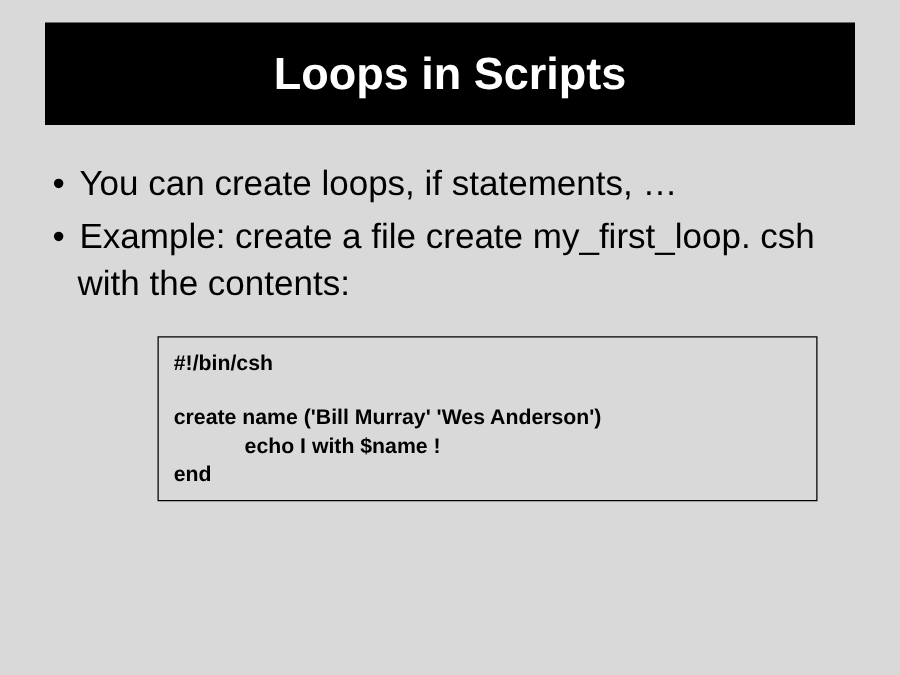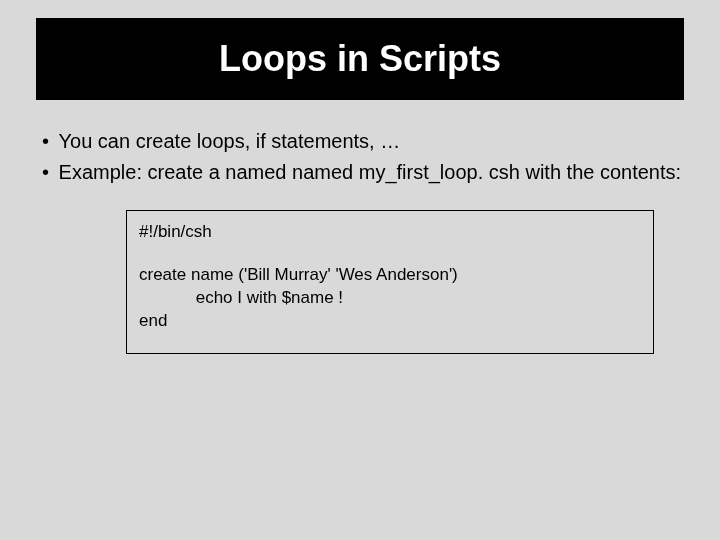--- a/index.html
+++ b/index.html
@@ -19,58 +19,58 @@
       padding: 20px 0 20px 0;
       margin: 18px 36px 0 36px;
     }
     .content {
       padding: 28px 36px 0 36px;
     }
     .bullet-list {
       list-style: none;
     }
     .bullet-item {
-      font-size: 20px;
+      font-size: 28px;
       color: #000000;
       line-height: 1.35;
       padding-left: 26px;
       text-indent: -20px;
       margin-bottom: 4px;
     }
     .bullet-item::before {
       content: "• ";
       padding-right: 4px;
     }
     .code-box {
       border: 1px solid #000000;
       margin: 24px 30px 0 90px;
-      padding: 10px 12px 20px 12px;
+      padding: 10px 12px 8px 12px;
       background: #d9d9d9;
       font-family: Arial, Helvetica, sans-serif;
       font-size: 17px;
-      font-weight: normal;
+      font-weight: bold;
       color: #000000;
     }
     .code-line {
       white-space: pre;
       line-height: 1.35;
     }
     .code-gap {
       height: 20px;
     }
   </style>
 </head>
 <body>
 
 <div class="title-bar">Loops in Scripts</div>
 
 <div class="content">
   <ul class="bullet-list">
     <li class="bullet-item">You can create loops, if statements, …</li>
-    <li class="bullet-item">Example: create a named named my_first_loop. csh with the contents:</li>
+    <li class="bullet-item">Example: create a file create my_first_loop. csh with the contents:</li>
   </ul>
 
   <div class="code-box">
     <div class="code-line">#!/bin/csh</div>
     <div class="code-gap"></div>
     <div class="code-line">create name ('Bill Murray' 'Wes Anderson')</div>
     <div class="code-line">            echo I with $name !</div>
     <div class="code-line">end</div>
   </div>
 </div>

